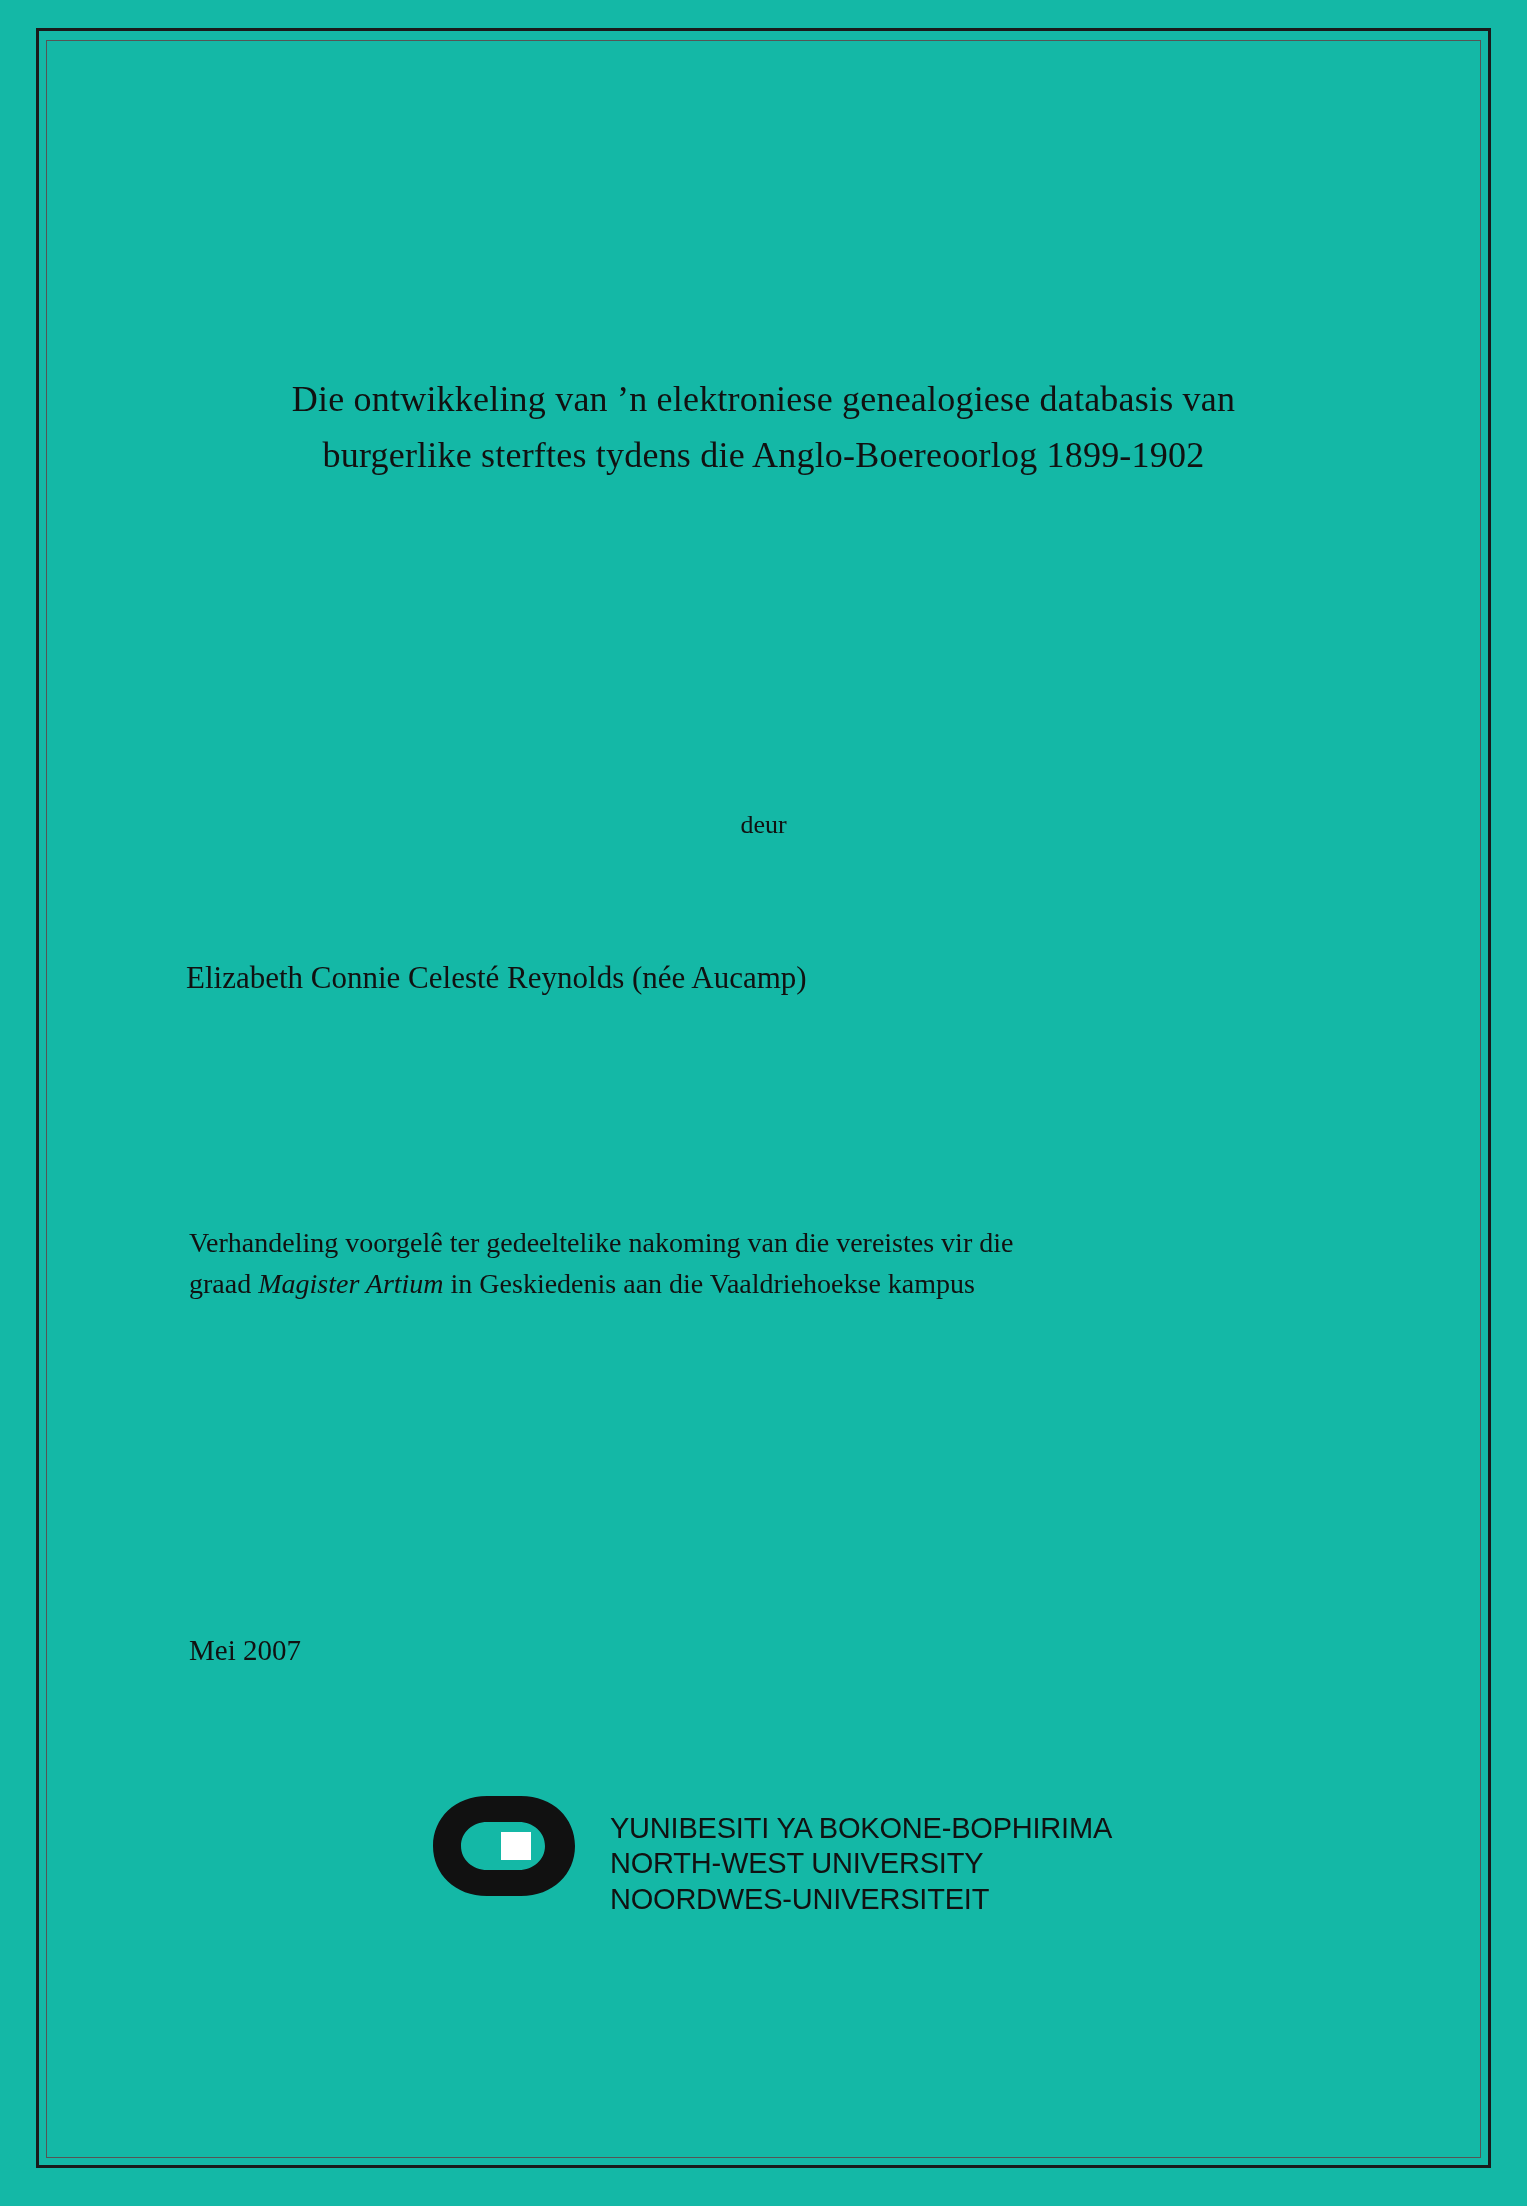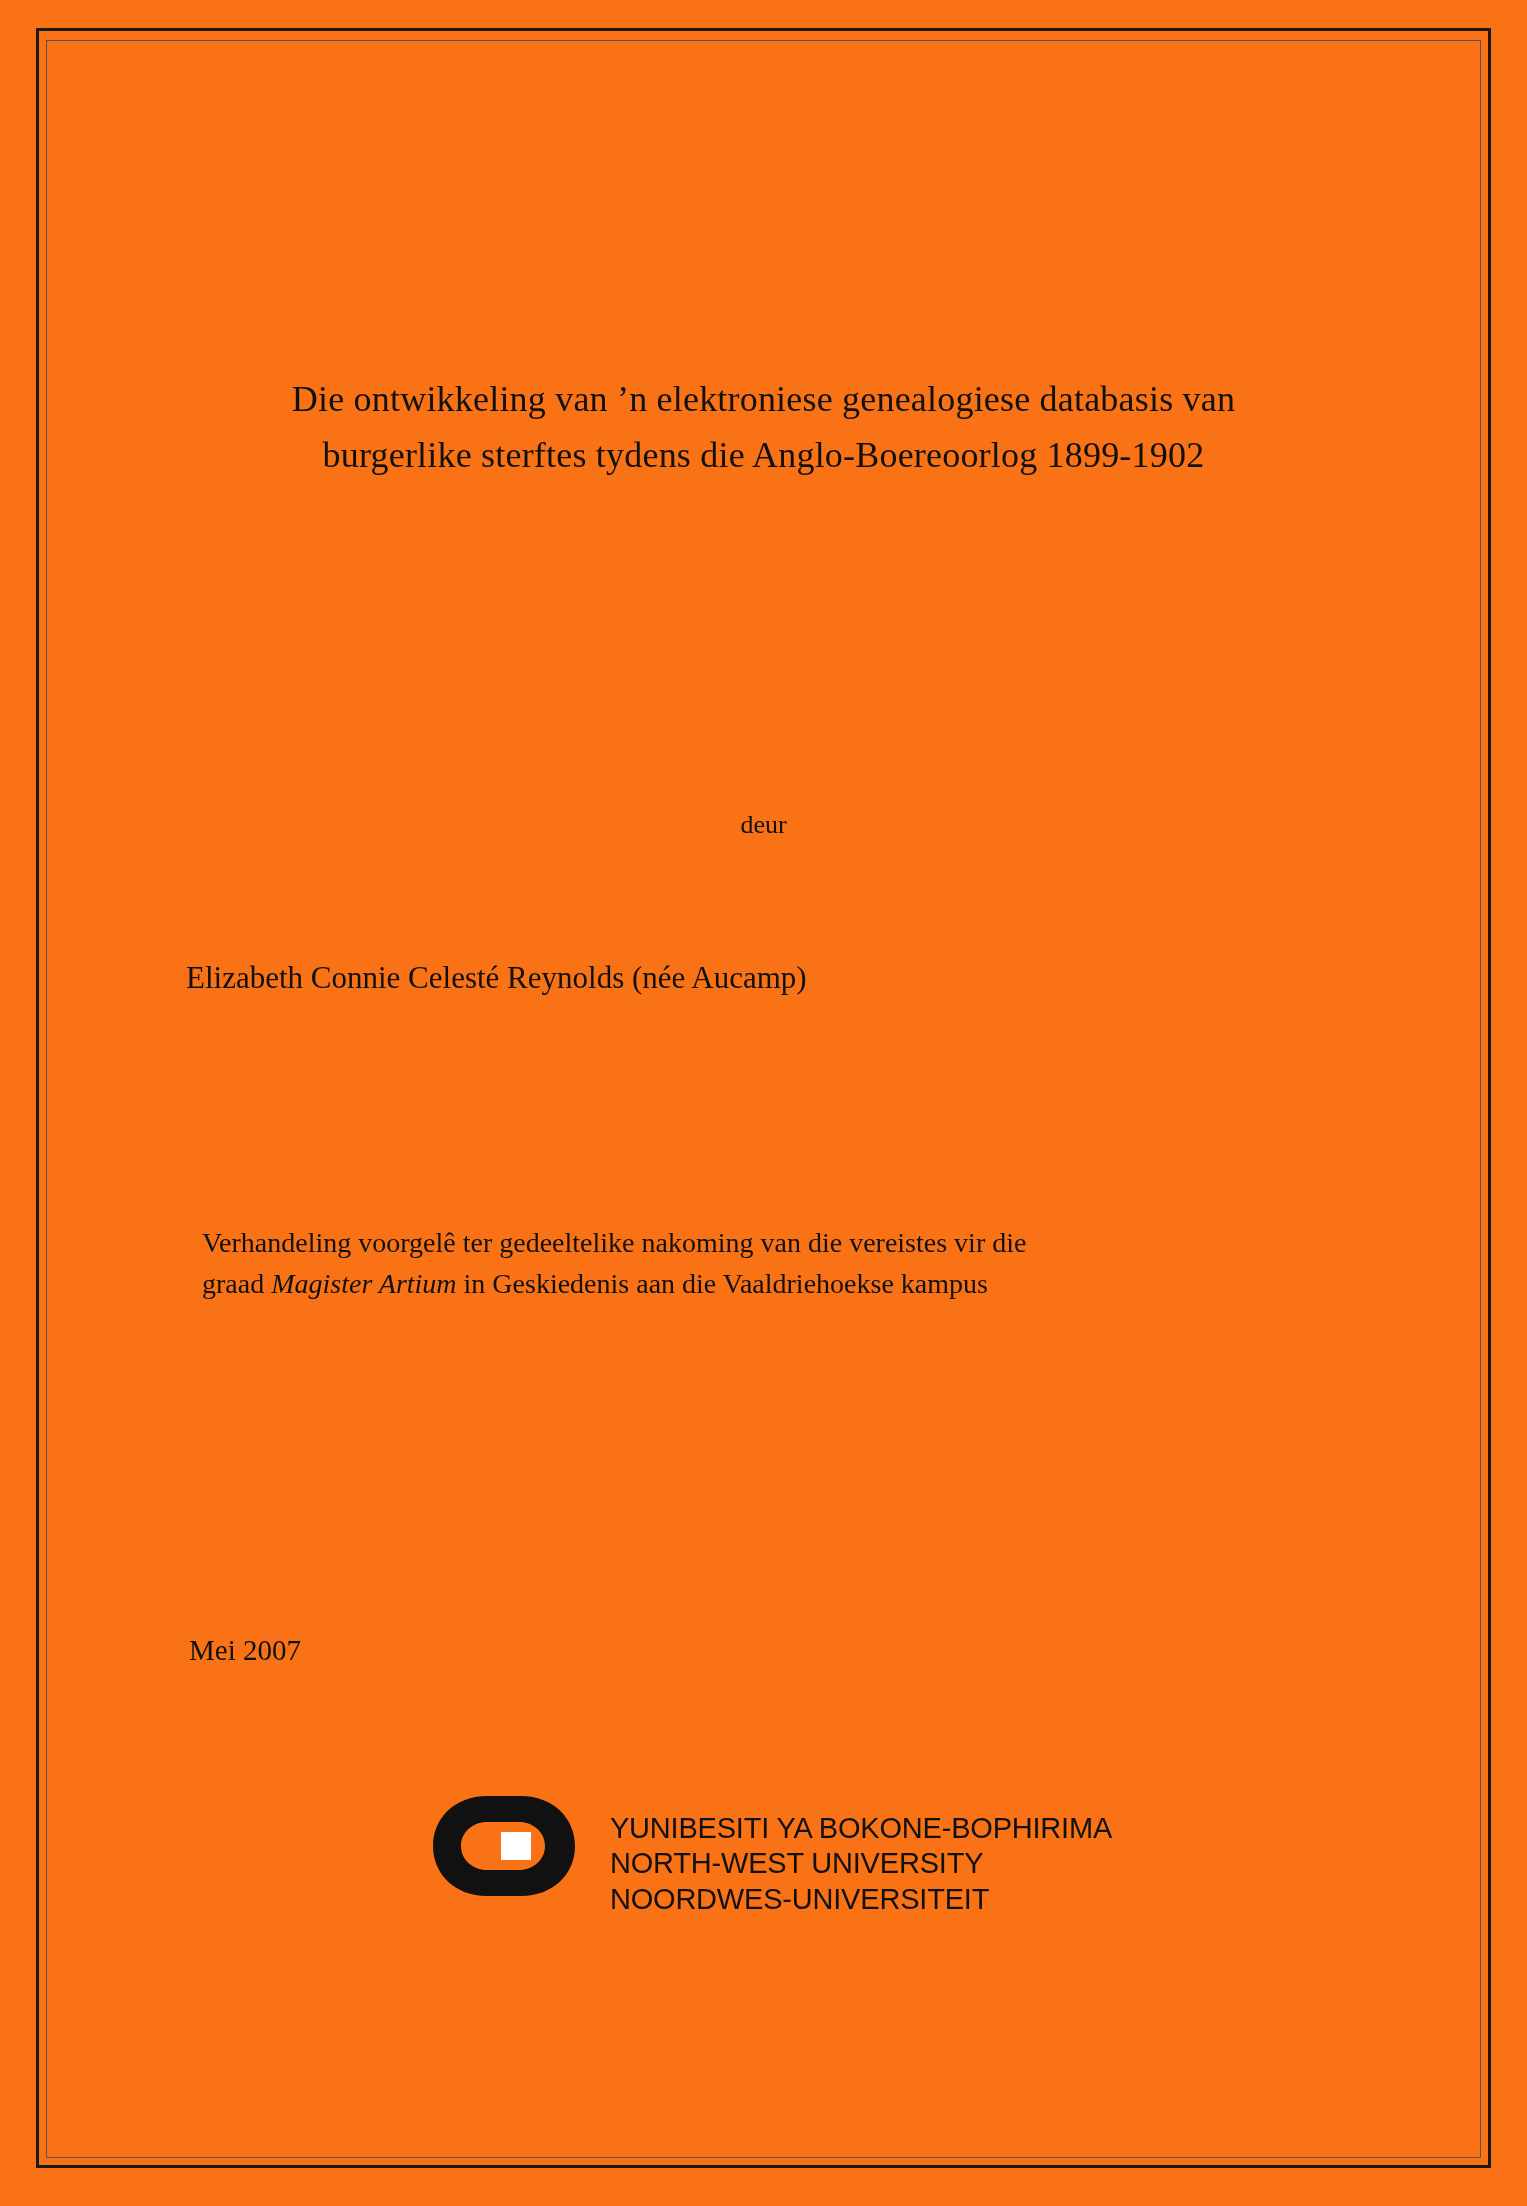--- a/index.html
+++ b/index.html
@@ -4,21 +4,21 @@
 <style>
   html, body {
     margin: 0;
     padding: 0;
     background: #ffffff;
   }
   .page {
     position: relative;
     width: 1527px;
     height: 2206px;
-    background: #f97316;
+    background: #14b8a6;
     font-family: "Liberation Serif", serif;
     color: #111111;
     overflow: hidden;
   }
   
   .scan-frame {
     position: absolute;
     left: 36px;
     top: 28px;
     width: 1455px;
@@ -69,21 +69,21 @@
     top: 960px;
     left: 0;
     width: 1155px;
     text-align: left;
     font-size: 31px;
   }
 
   .statement {
     position: absolute;
     top: 1222px;
-    left: 16px;
+    left: 3px;
     width: 1150px;
     font-size: 28px;
     line-height: 1.48;
   }
   .statement .just {
     text-align: justify;
     text-justify: inter-word;
   }
   .statement .line {
     text-align: left;

